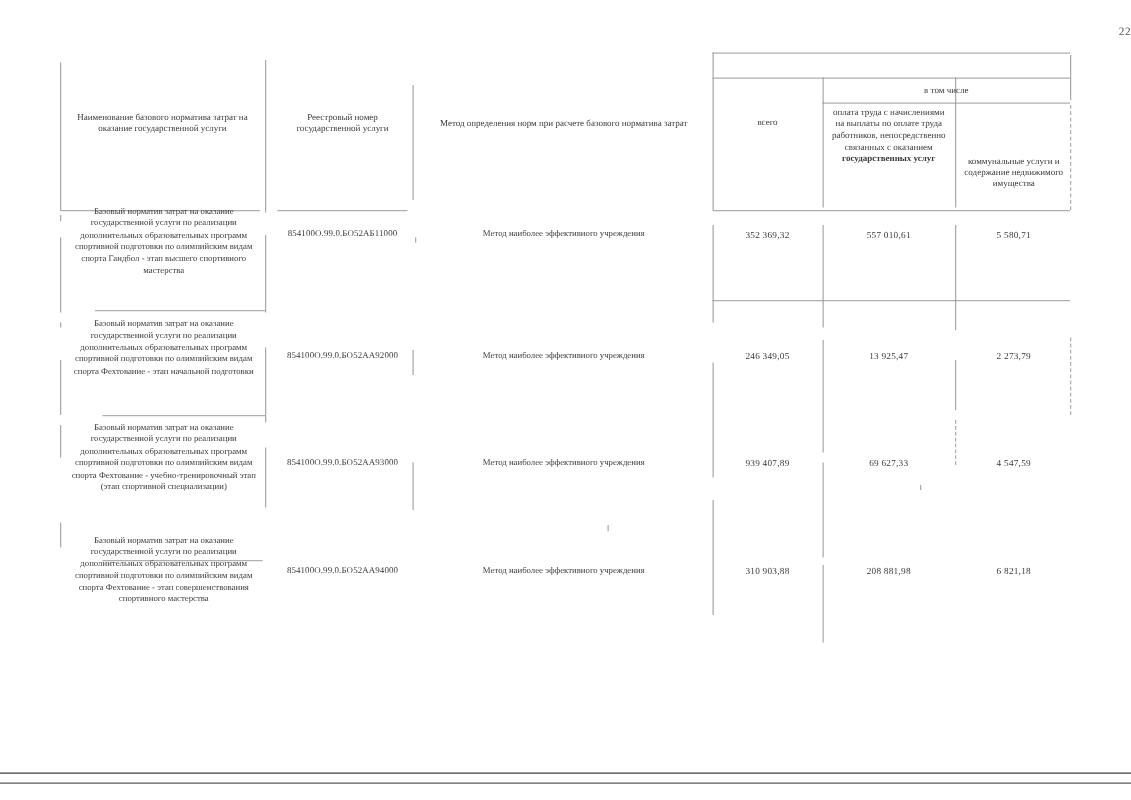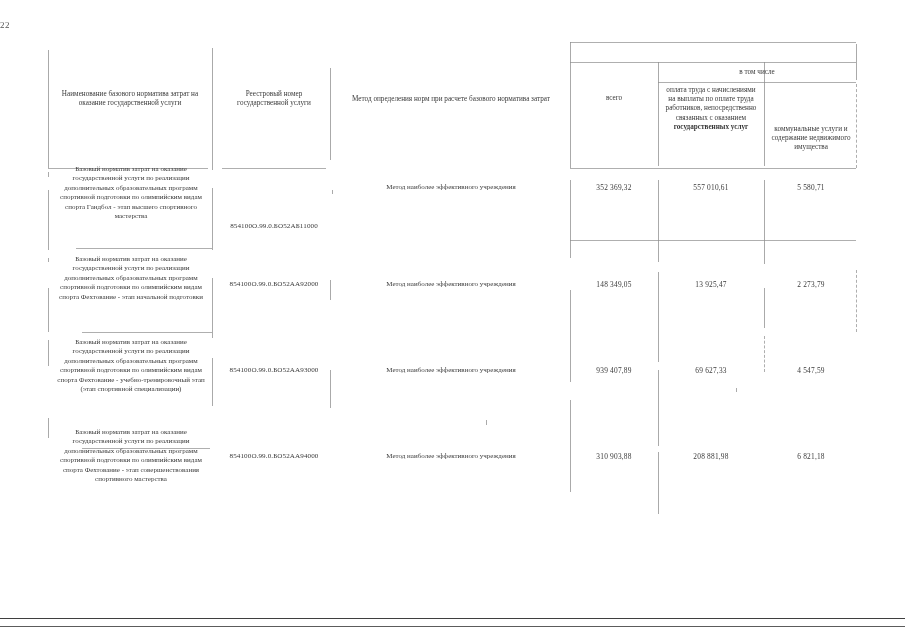--- a/index.html
+++ b/index.html
@@ -22,21 +22,21 @@
     width: 905px;
     height: 640px;
   }
 
   
   .page-number {
     position: absolute;
     top: 20px;
     left: 0;
     width: 905px;
-    text-align: left;
+    text-align: right;
     font-size: 9px;
     color: #555;
     letter-spacing: 0.5px;
   }
 
   
   .table {
     position: absolute;
     left: 46px;
     top: 40px;
@@ -175,30 +175,30 @@
     <div class="hcell" style="left:528px; top:54px; width:80px;text-align:center;">всего</div>
 
     <div class="hcell" style="left:616px; top:46px; width:98px;">
       <span>оплата труда с начислениями на выплаты по оплате труда работников, непосредственно связанных с оказанием</span>
       <b>государственных услуг</b>
     </div>
 
     <div class="hcell" style="left:722px; top:85px; width:86px;">коммунальные услуги и содержание недвижимого имущества</div>
 
     <div class="bcell" style="left:10px; top:125px; width:150px;">Базовый норматив затрат на оказание государственной услуги по реализации дополнительных образовательных программ спортивной подготовки по олимпийским видам спорта Гандбол - этап высшего спортивного мастерства</div>
-    <div class="bcell reg" style="left:172px; top:143px; width:112px;margin-top:39px;">854100О.99.0.БО52АБ11000</div>
+    <div class="bcell reg" style="left:172px; top:143px; width:112px;">854100О.99.0.БО52АБ11000</div>
     <div class="bcell" style="left:290px; top:143px; width:230px;">Метод наиболее эффективного учреждения</div>
     <div class="bcell num" style="left:528px; top:143px; width:80px;">352 369,32</div>
     <div class="bcell num" style="left:616px; top:143px; width:98px;">557 010,61</div>
     <div class="bcell num" style="left:722px; top:143px; width:86px;">5 580,71</div>
 
     <div class="bcell" style="left:10px; top:215px; width:150px;">Базовый норматив затрат на оказание государственной услуги по реализации дополнительных образовательных программ спортивной подготовки по олимпийским видам спорта Фехтование - этап начальной подготовки</div>
     <div class="bcell reg" style="left:172px; top:240px; width:112px;">854100О.99.0.БО52АА92000</div>
     <div class="bcell" style="left:290px; top:240px; width:230px;">Метод наиболее эффективного учреждения</div>
-    <div class="bcell num" style="left:528px; top:240px; width:80px;">148 349,05</div>
+    <div class="bcell num" style="left:528px; top:240px; width:80px;">246 349,05</div>
     <div class="bcell num" style="left:616px; top:240px; width:98px;">13 925,47</div>
     <div class="bcell num" style="left:722px; top:240px; width:86px;text-align:center;">2 273,79</div>
 
     <div class="bcell" style="left:10px; top:298px; width:150px;">Базовый норматив затрат на оказание государственной услуги по реализации дополнительных образовательных программ спортивной подготовки по олимпийским видам спорта Фехтование - учебно-тренировочный этап (этап спортивной специализации)</div>
     <div class="bcell reg" style="left:172px; top:326px; width:112px;">854100О.99.0.БО52АА93000</div>
     <div class="bcell" style="left:290px; top:326px; width:230px;">Метод наиболее эффективного учреждения</div>
     <div class="bcell num" style="left:528px; top:326px; width:80px;">939 407,89</div>
     <div class="bcell num" style="left:616px; top:326px; width:98px;">69 627,33</div>
     <div class="bcell num" style="left:722px; top:326px; width:86px;">4 547,59</div>
 

